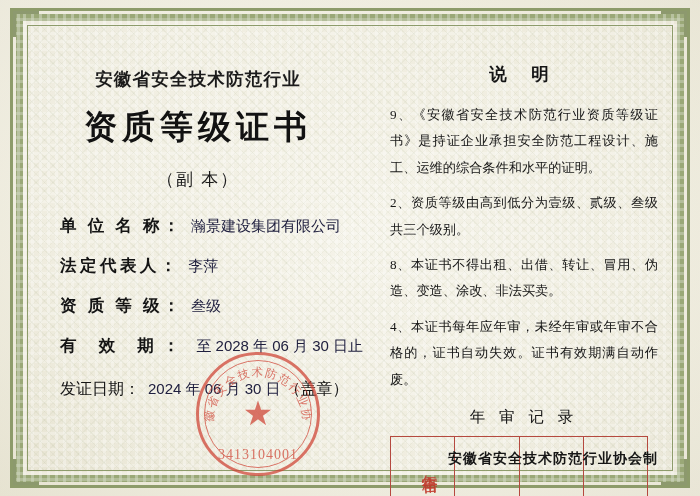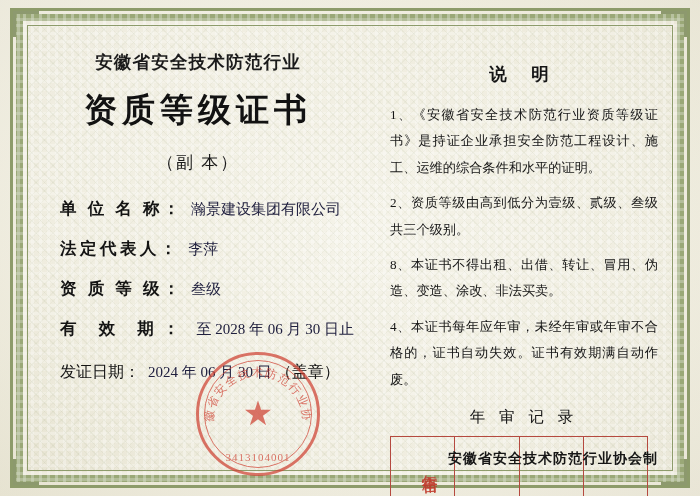--- a/index.html
+++ b/index.html
@@ -78,21 +78,21 @@
     left: 8px;
     top: 4px;
     width: 312px;
   }
   .org-line {
     text-align: center;
     font-size: 17.5px;
     font-weight: bold;
     letter-spacing: 1.2px;
     color: #1b1b1b;
-    margin-top: 14px;
+    margin-top: 31px;
   }
   .cert-title {
     text-align: center;
     font-size: 33px;
     font-weight: bold;
     letter-spacing: 5px;
     color: #121212;
     margin-top: 14px;
     white-space: nowrap;
   }
@@ -120,21 +120,21 @@
     font-weight: bold;
   }
   .field-label.sp4 { letter-spacing: 9px; }
   .field-value {
     font-family: "DejaVu Serif", serif;
     font-size: 15px;
     color: #1a1a3a;
     margin-left: 4px;
   }
   .handwritten {
-    font-family: Liberation Serif, serif;
+    font-family: Liberation Sans, sans-serif;
     color: #20203f;
   }
   .row-issue {
     position: relative;
     height: 30px;
     font-size: 16px;
     color: #141414;
     margin-top: 4px;
     white-space: nowrap;
   }
@@ -276,21 +276,21 @@
   }
   .seal-text-top, .seal-text-bottom {
     position: absolute;
     left: 0;
     width: 118px;
     text-align: center;
     color: #cf4233;
     font-size: 10px;
     letter-spacing: 1px;
   }
-  .seal-text-bottom { bottom: 10px; font-size: 11px; }
+  .seal-text-bottom { bottom: 10px; font-size: 14px; }
   .seal-arc {
     position: absolute;
     left: 0; top: 0;
     width: 118px; height: 118px;
   }
   .seal-arc text {
     fill: #cf4233;
     font-size: 11.5px;
     font-family: "Liberation Serif", serif;
     letter-spacing: 1.5px;
@@ -352,21 +352,21 @@
           <span>（盖章）</span>
         </div>
       </div>
     </div>
 
     <div class="divider"></div>
 
     <div class="right-col">
       <div class="notes-title">说 明</div>
       <div class="notes">
-        <div class="note-item">1、《安徽省安全技术防范行业资质等级证书》是持证企业承担安全防范工程设计、施工、运维的综合条件和水平的证明。</div>
+        <div class="note-item">9、《安徽省安全技术防范行业资质等级证书》是持证企业承担安全防范工程设计、施工、运维的综合条件和水平的证明。</div>
         <div class="note-item">2、资质等级由高到低分为壹级、贰级、叁级共三个级别。</div>
         <div class="note-item">8、本证书不得出租、出借、转让、冒用、伪造、变造、涂改、非法买卖。</div>
         <div class="note-item">4、本证书每年应年审，未经年审或年审不合格的，证书自动失效。证书有效期满自动作废。</div>
       </div>
 
       <div class="review-title">年 审 记 录</div>
       <div class="review-table">
         <div class="review-cell">
           <div class="review-stamp">
             <span class="big">年审合格</span>

